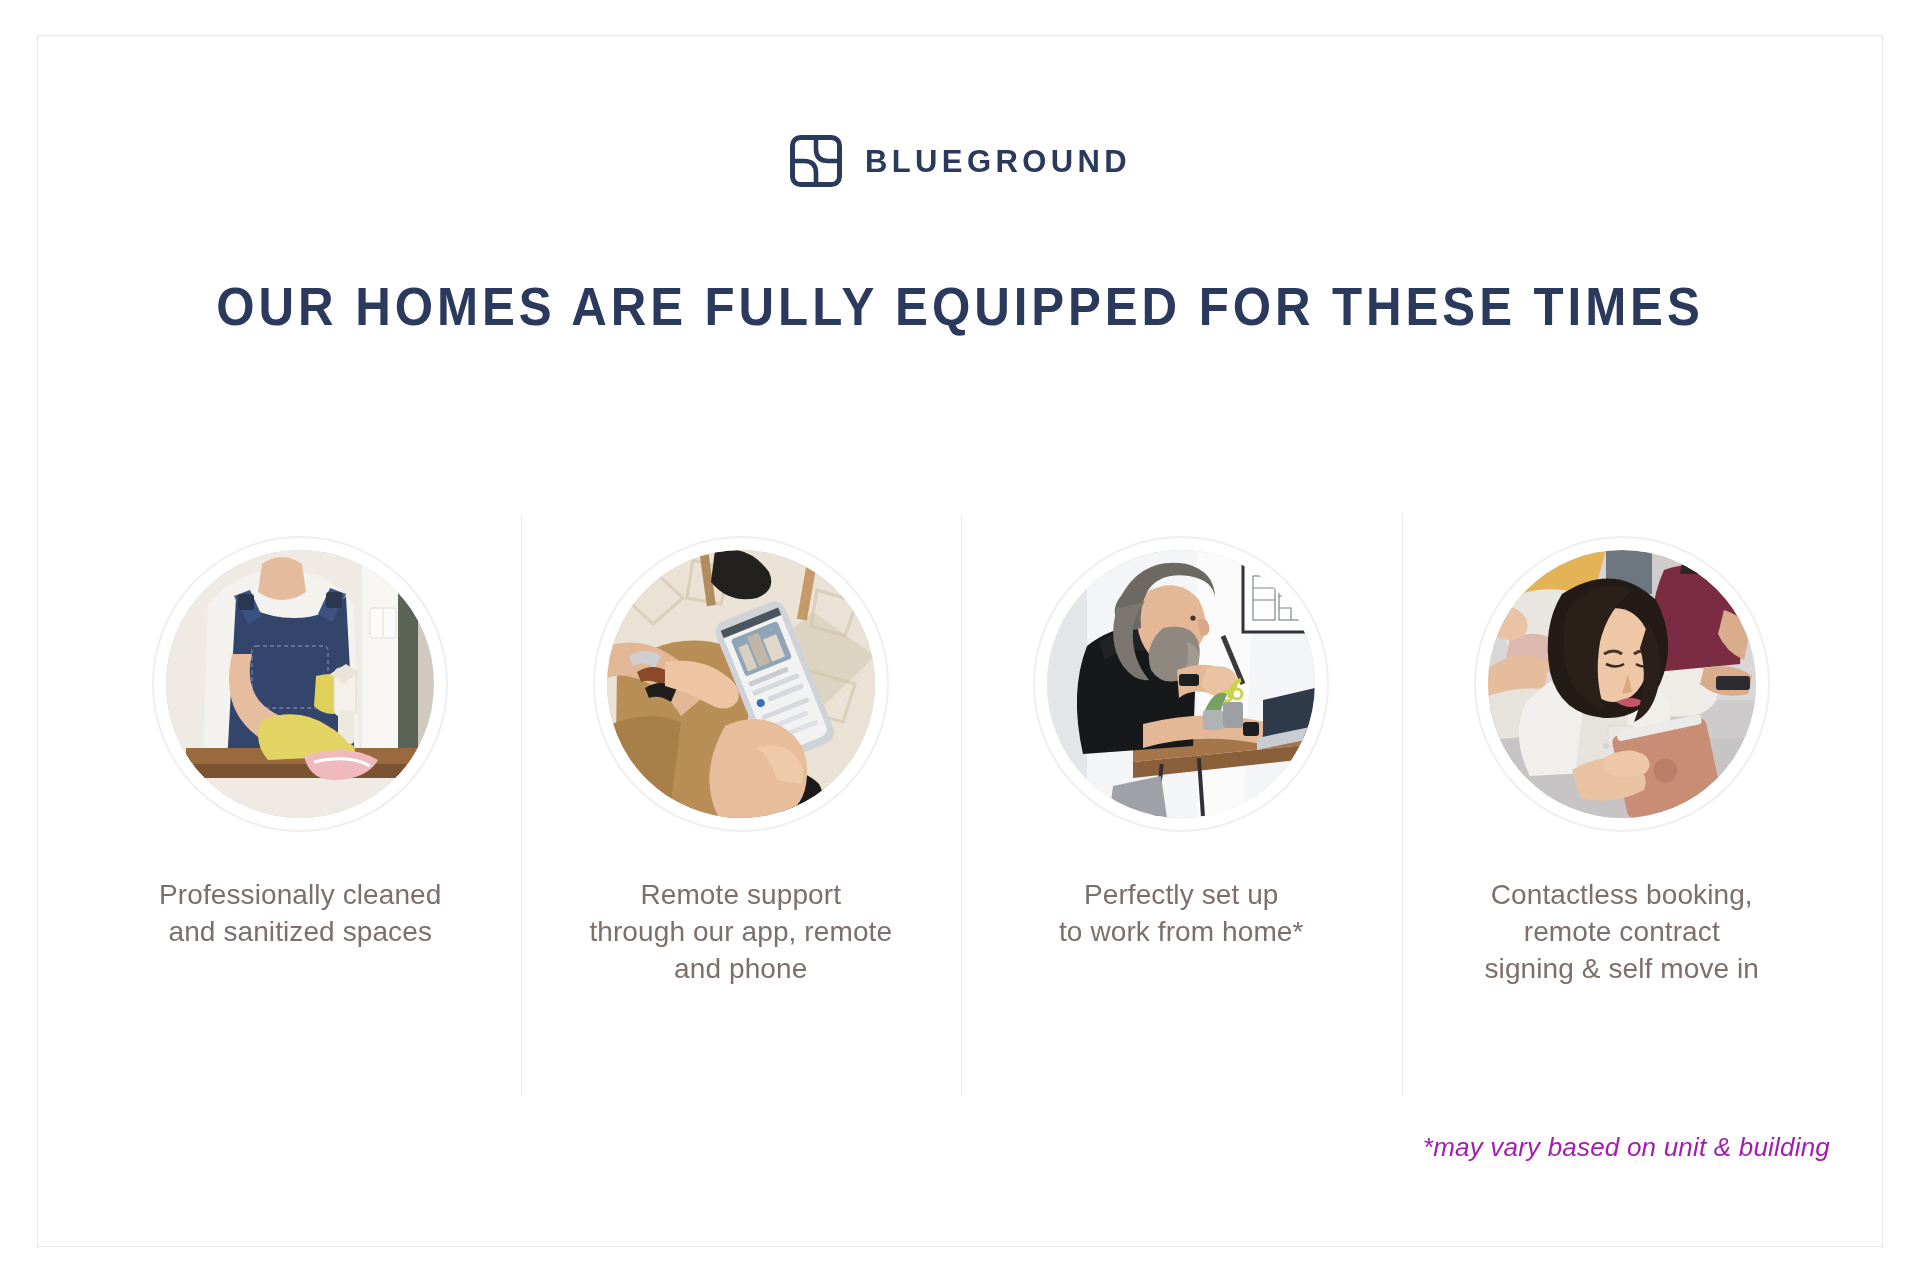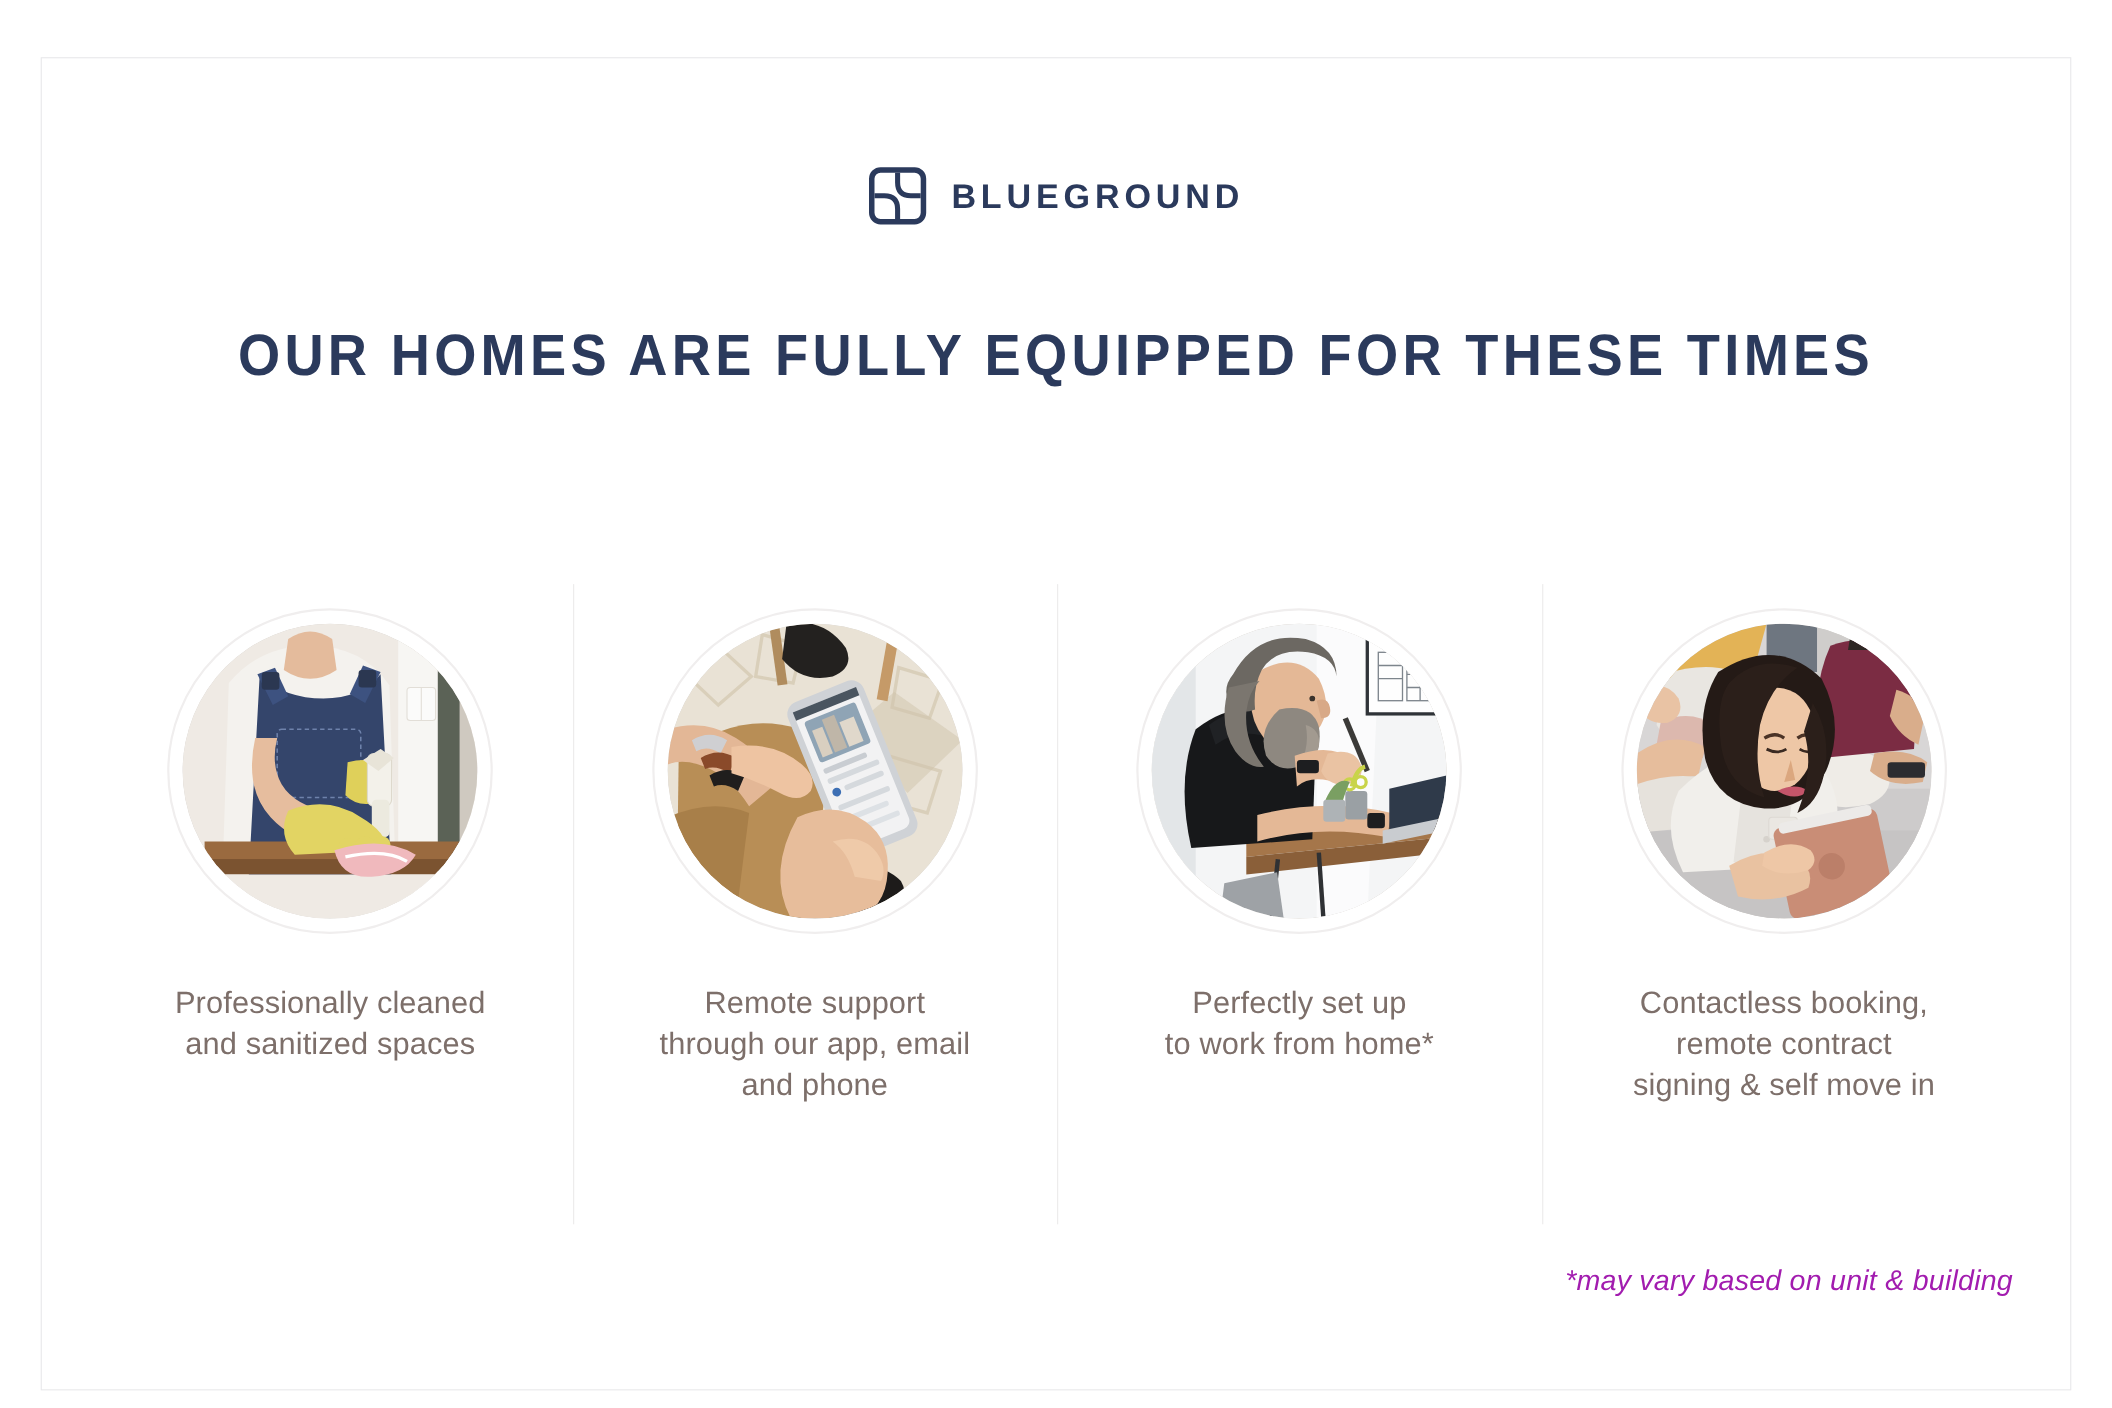--- a/index.html
+++ b/index.html
@@ -9,21 +9,20 @@
     font-family:"Liberation Sans", sans-serif;
     -webkit-font-smoothing:antialiased;
   }
   .page{
     position:absolute;
     left:37px;top:35px;
     width:1846px;height:1212px;
     border:1px solid #e8e8ea;
     background:#ffffff;
     box-sizing:border-box;
-    margin-top:17px;
   }
 
   
   .brand{
     position:absolute;left:0;top:98px;width:100%;
     display:flex;align-items:center;justify-content:center;gap:22px;
   }
   .brand-mark{width:54px;height:54px;display:block;}
   .brand-name{
     font-size:31px;font-weight:bold;letter-spacing:4.4px;
@@ -244,21 +243,21 @@
                 <rect x="146" y="182" width="50" height="5" rx="2" fill="#dde1e5"></rect>
               </g>
 
               <path d="M118 176 q34 -16 62 4 q22 16 20 46 q-2 34 -30 42 l-58 0 q-22 -42 6 -92 z" fill="#e7bd9b"></path>
               <path d="M150 198 q26 -8 40 10 q10 14 4 26 l-24 -4 q-6 -22 -20 -32 z" fill="#efcaa9"></path>
             </g>
           </svg>
         </div>
       </div>
       <div class="caption">Remote support
-through our app, email
+through our app, remote
 and phone</div>
     </div>
 
     <div class="feature">
       <div class="photo-ring">
         <div class="photo">
           <svg viewBox="0 0 268 268" xmlns="http://www.w3.org/2000/svg">
             <defs>
               <clipPath id="c4">
                   <circle cx="134" cy="134" r="134"></circle>

